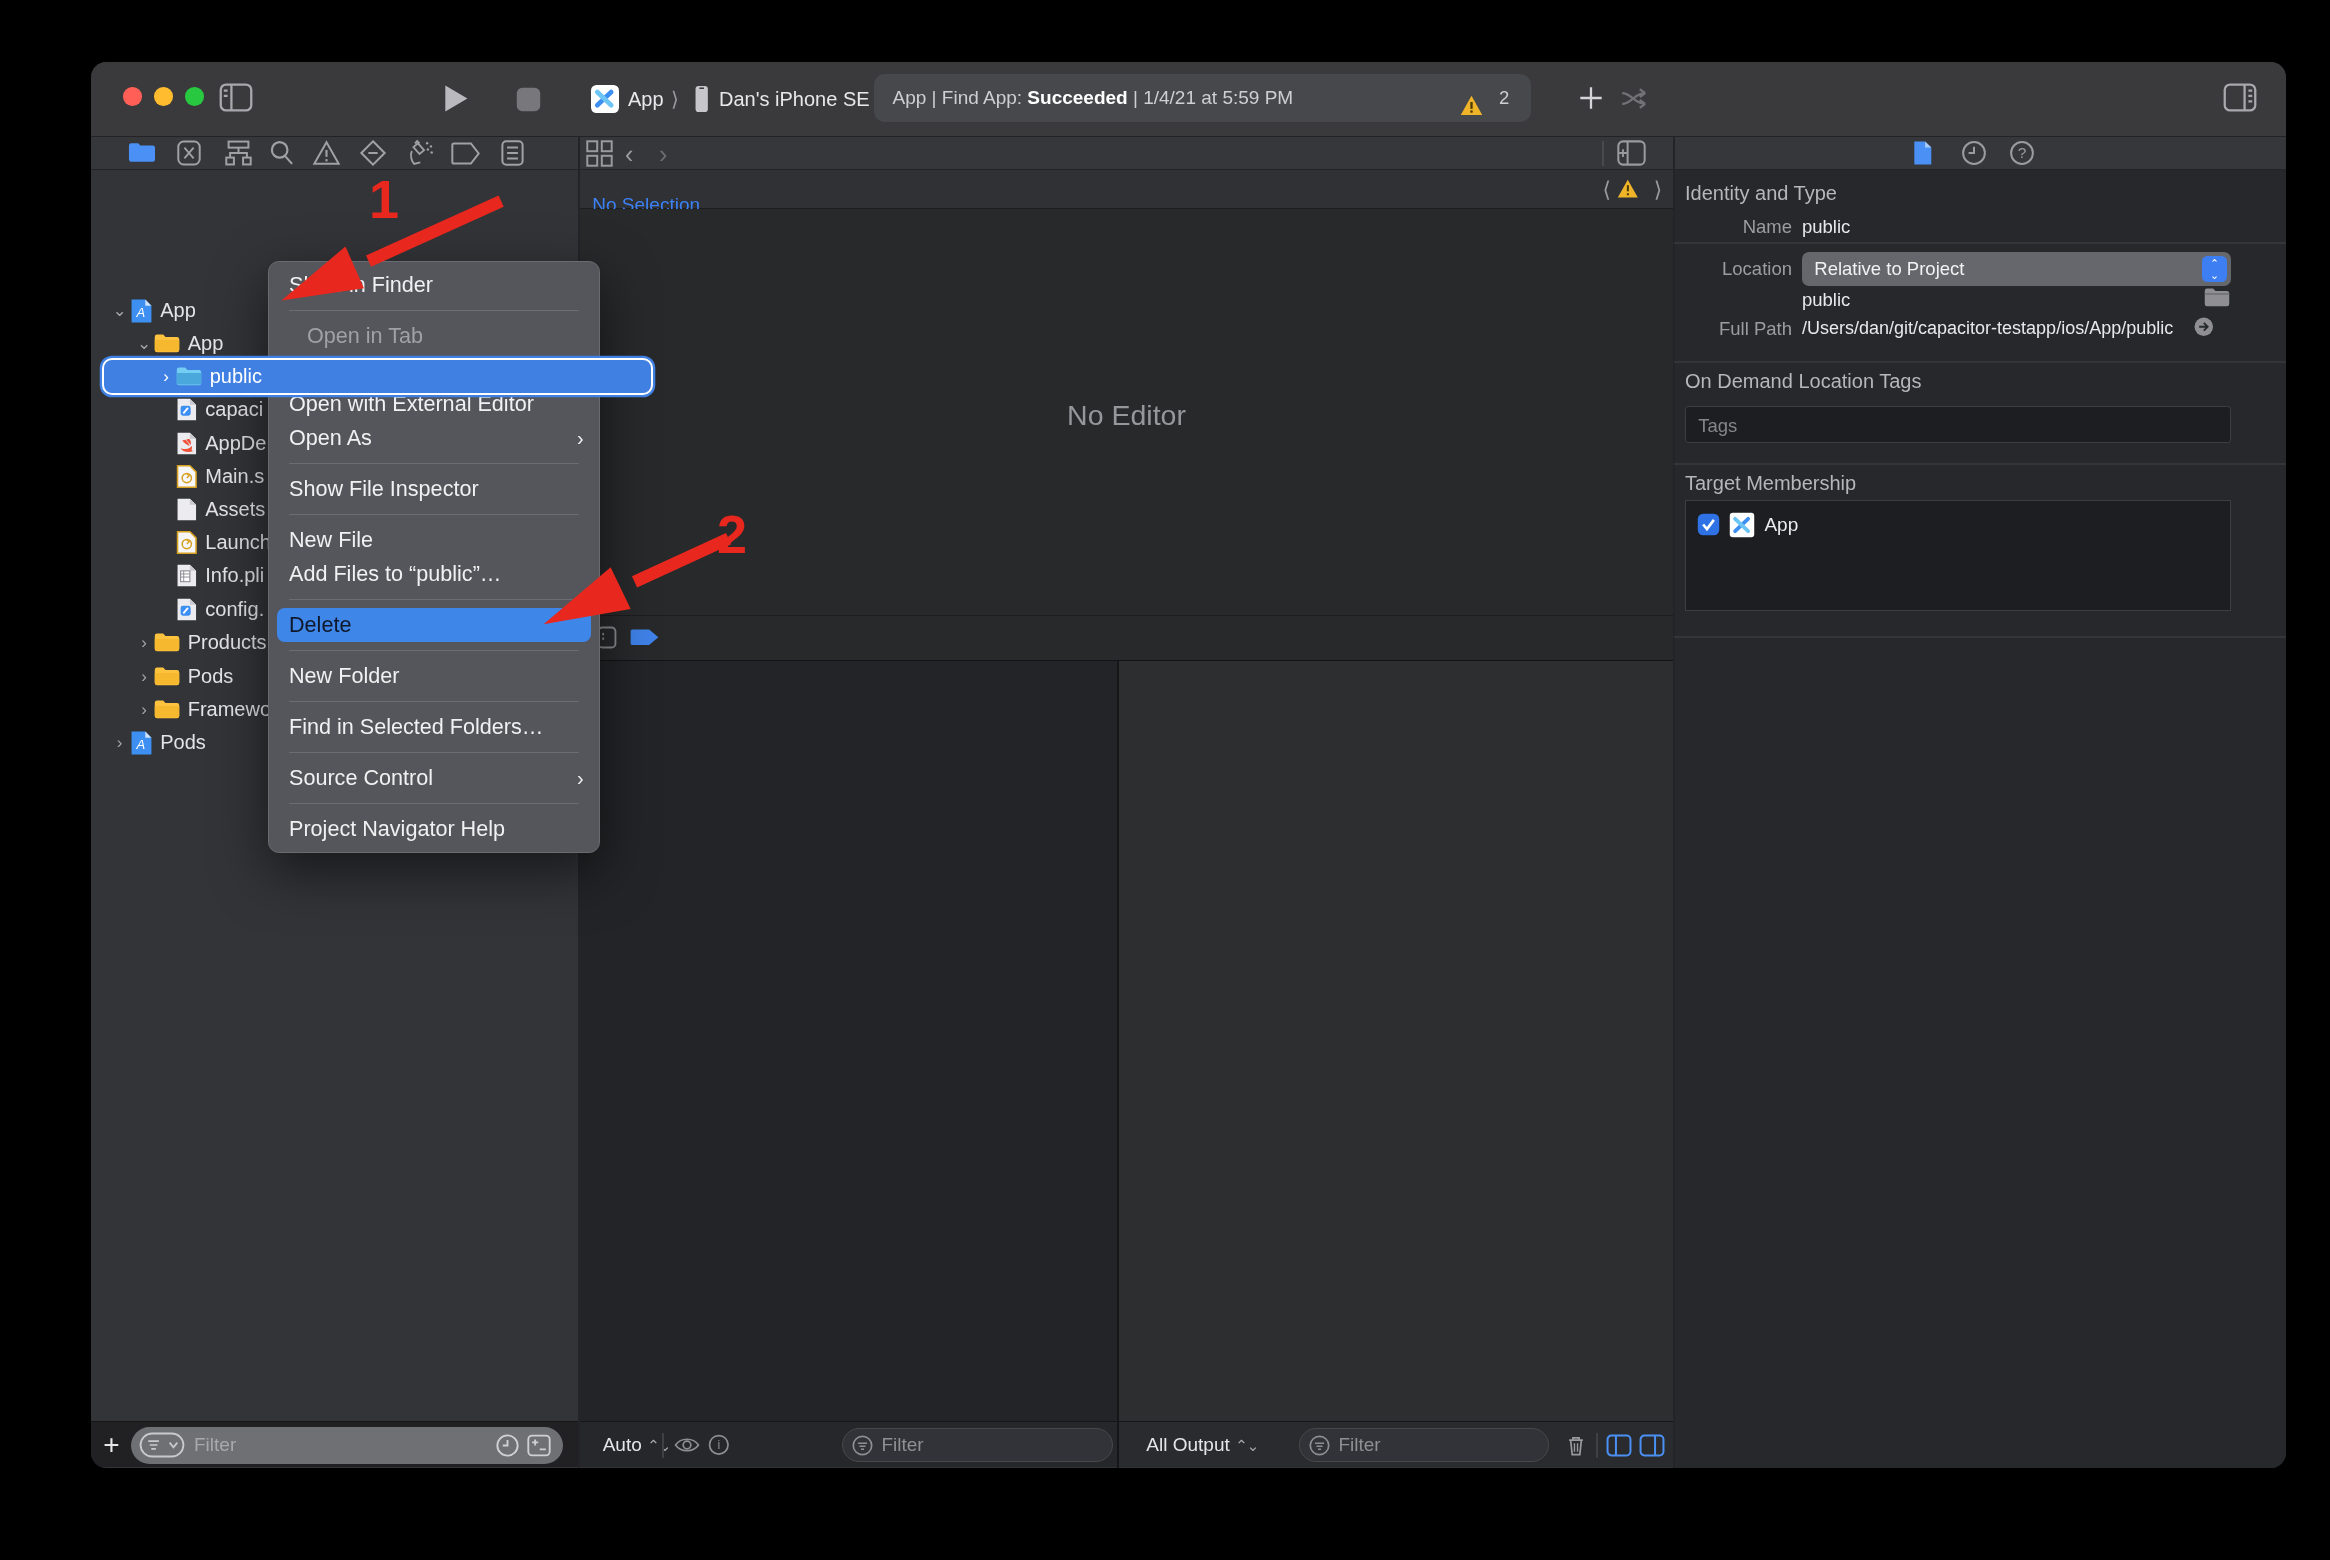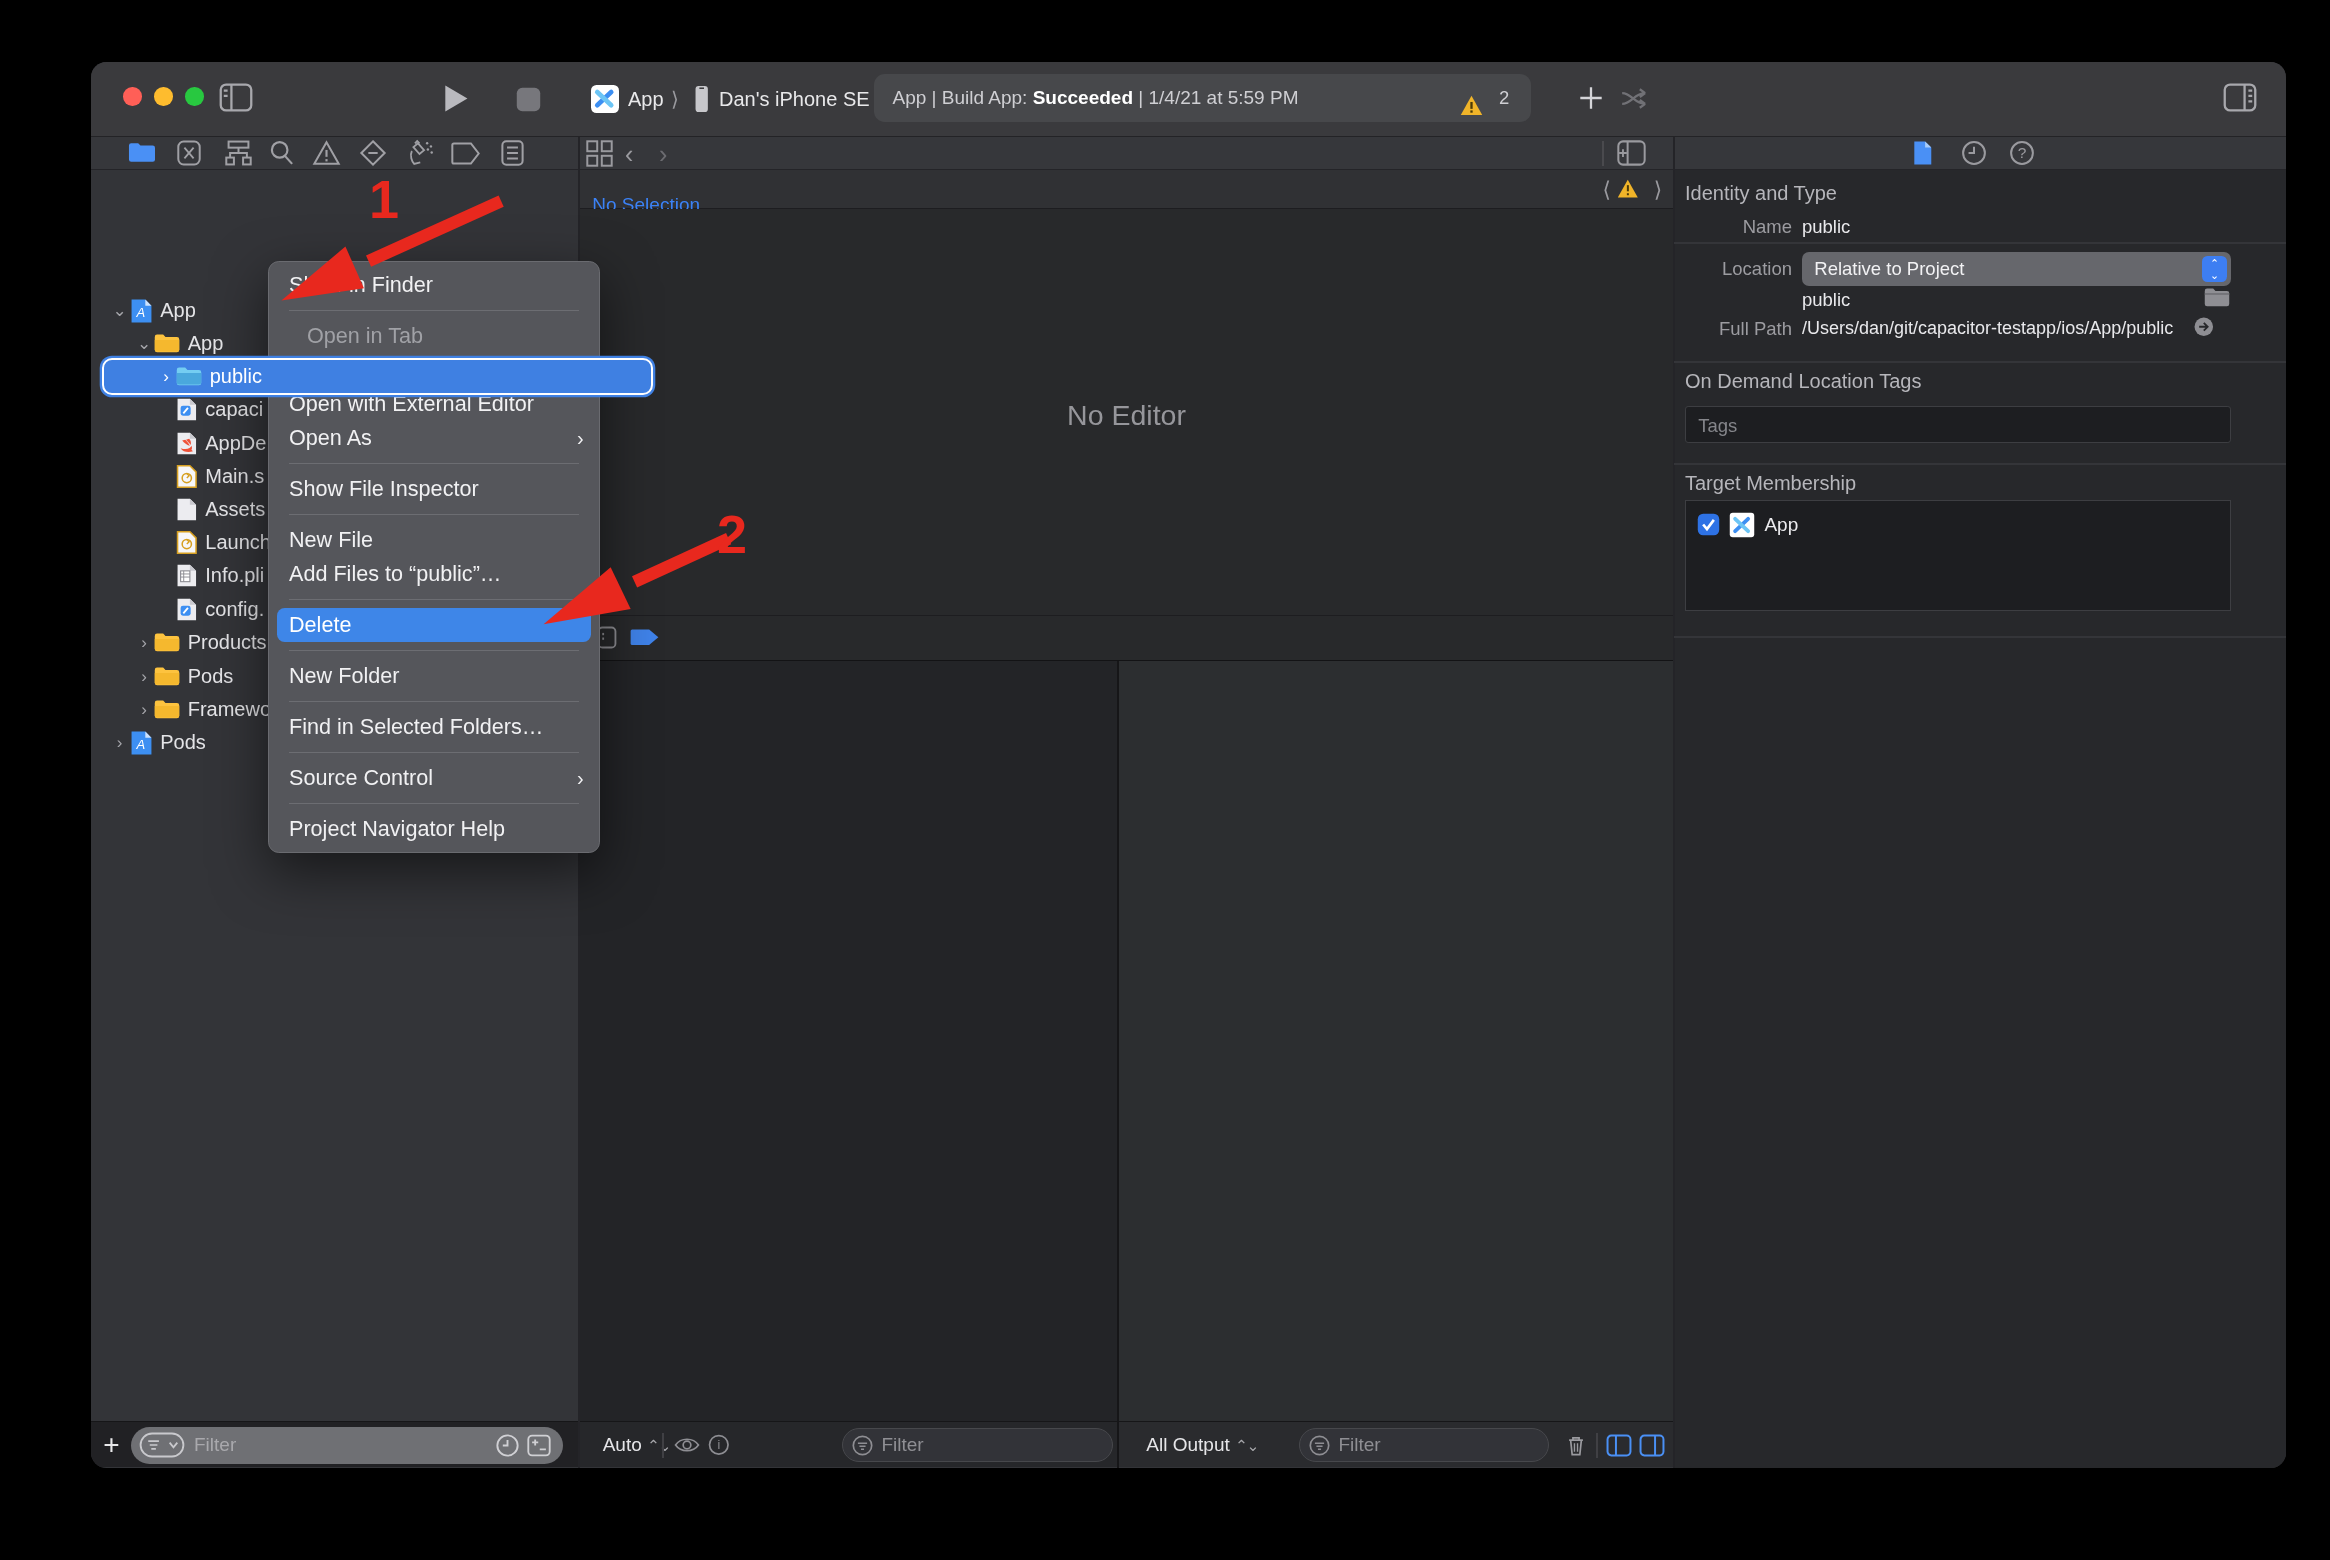--- a/index.html
+++ b/index.html
@@ -54,21 +54,21 @@
   .dropdown{left:1711px;top:190px;width:429px;height:34px;background:#66676c;border-radius:7px;
             color:#f2f2f4;font-size:18.5px;line-height:34px;padding-left:12.3px;}
   .dd-step{position:absolute;right:3.9px;top:3.9px;width:25px;height:26px;background:#3d7ef2;border-radius:5.4px;
            color:#fff;font-size:10.8px;line-height:11.6px;text-align:center;padding-top:2.3px;}
   .sect-div{position:absolute;left:1583px;width:612px;height:1.5px;background:#343539;}
   
   .menu{left:177px;top:199px;width:332px;background:#55565b;border:1.5px solid #6a6b70;border-radius:10.8px;
         box-shadow:0 18.5px 54px rgba(0,0,0,.55);z-index:20;padding:6.2px 0;}
   .mi{height:34px;line-height:34px;color:#f1f1f3;font-size:21.6px;padding:0 20px;white-space:nowrap;position:relative;}
   .mi.dis{color:#a0a1a6;margin-left:18px;}
-  .mi.hl{background:#3e86e8;margin:0 7.7px;padding:0 12.3px;border-radius:7.7px;color:#ffffff;}
+  .mi.hl{background:#3e86e8;margin:0 7.7px;padding:0 12.3px;border-radius:7.7px;color:#0f172a;}
   .mi .sub{position:absolute;right:15.4px;color:#f1f1f3;font-size:20px;}
   .msep{height:17px;position:relative;}
   .msep:after{content:"";position:absolute;left:20px;right:20px;top:7.7px;height:1.5px;background:#6c6d72;}
   
   .stepnum{position:absolute;color:#e8281e;font-weight:bold;font-size:54px;z-index:50;}
   .arrows{position:absolute;left:0;top:0;width:2195px;height:1406px;z-index:45;pointer-events:none;}
 </style>
 </head>
 <body>
 
@@ -109,21 +109,21 @@
     <div class="abs scheme-text" style="left:580px;top:0;color:#9a9a9f">⟩</div>
     <div class="abs" style="left:603px;top:23px">
       <svg width="15.4" height="28" viewBox="0 0 20 36">
             <rect x="2" y="1" width="16" height="34" rx="4" fill="#c7c7cb"></rect>
             <rect x="7" y="3" width="6" height="2" fill="#3a3a3d"></rect>
           </svg>
     </div>
     <div class="abs scheme-text" style="left:628px;top:0">Dan's iPhone SE</div>
 
     <div class="abs status-pill">
-      <span>App | Build App: </span><b>Succeeded</b><span> | 1/4/21 at 5:59 PM</span>
+      <span>App | Find App: </span><b>Succeeded</b><span> | 1/4/21 at 5:59 PM</span>
       <span class="abs" style="right:48px;top:12.3px">
         <svg width="23" height="21.6" viewBox="0 0 30 28">
               <path d="M15 1 L29 26 L1 26 Z" fill="#f0b429"></path>
               <rect x="13.5" y="9" width="3" height="9" fill="#4a3a08"></rect>
               <rect x="13.5" y="20" width="3" height="3" fill="#4a3a08"></rect>
             </svg>
       </span>
       <span class="abs" style="right:21.6px;top:0;font-size:18.5px">2</span>
     </div>
     <div class="abs icon-btn" style="left:1487px;top:23px">

